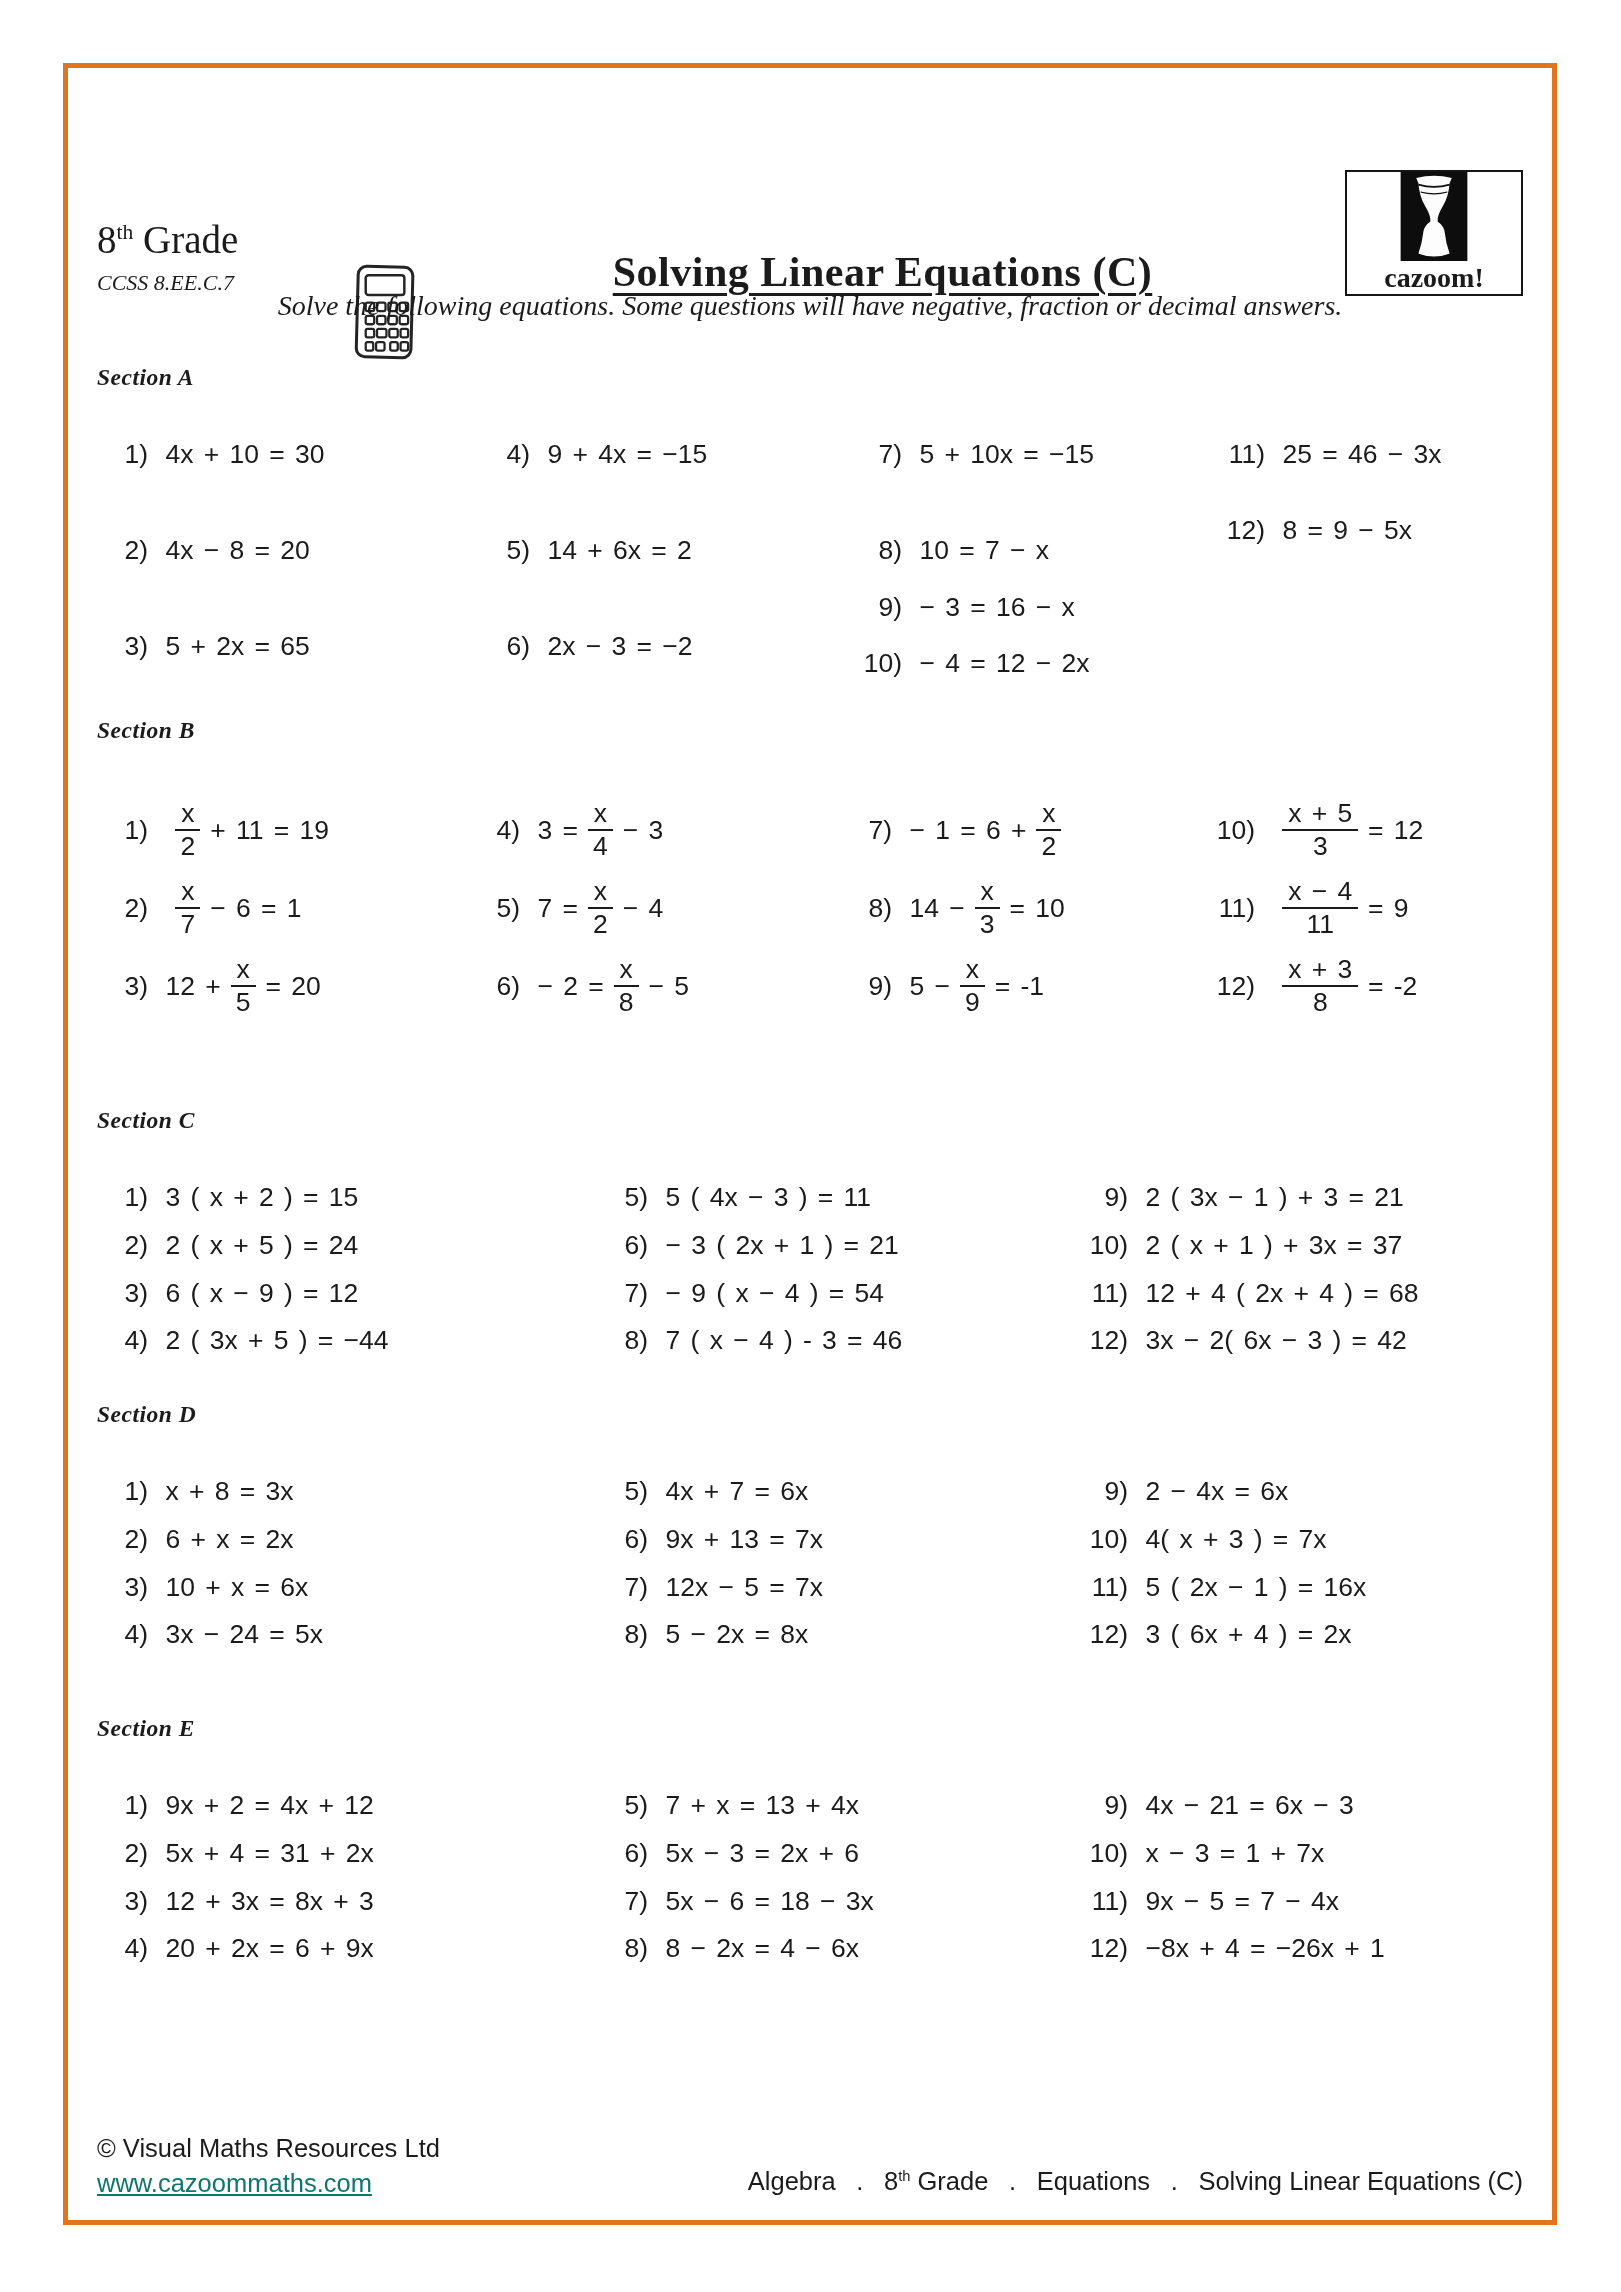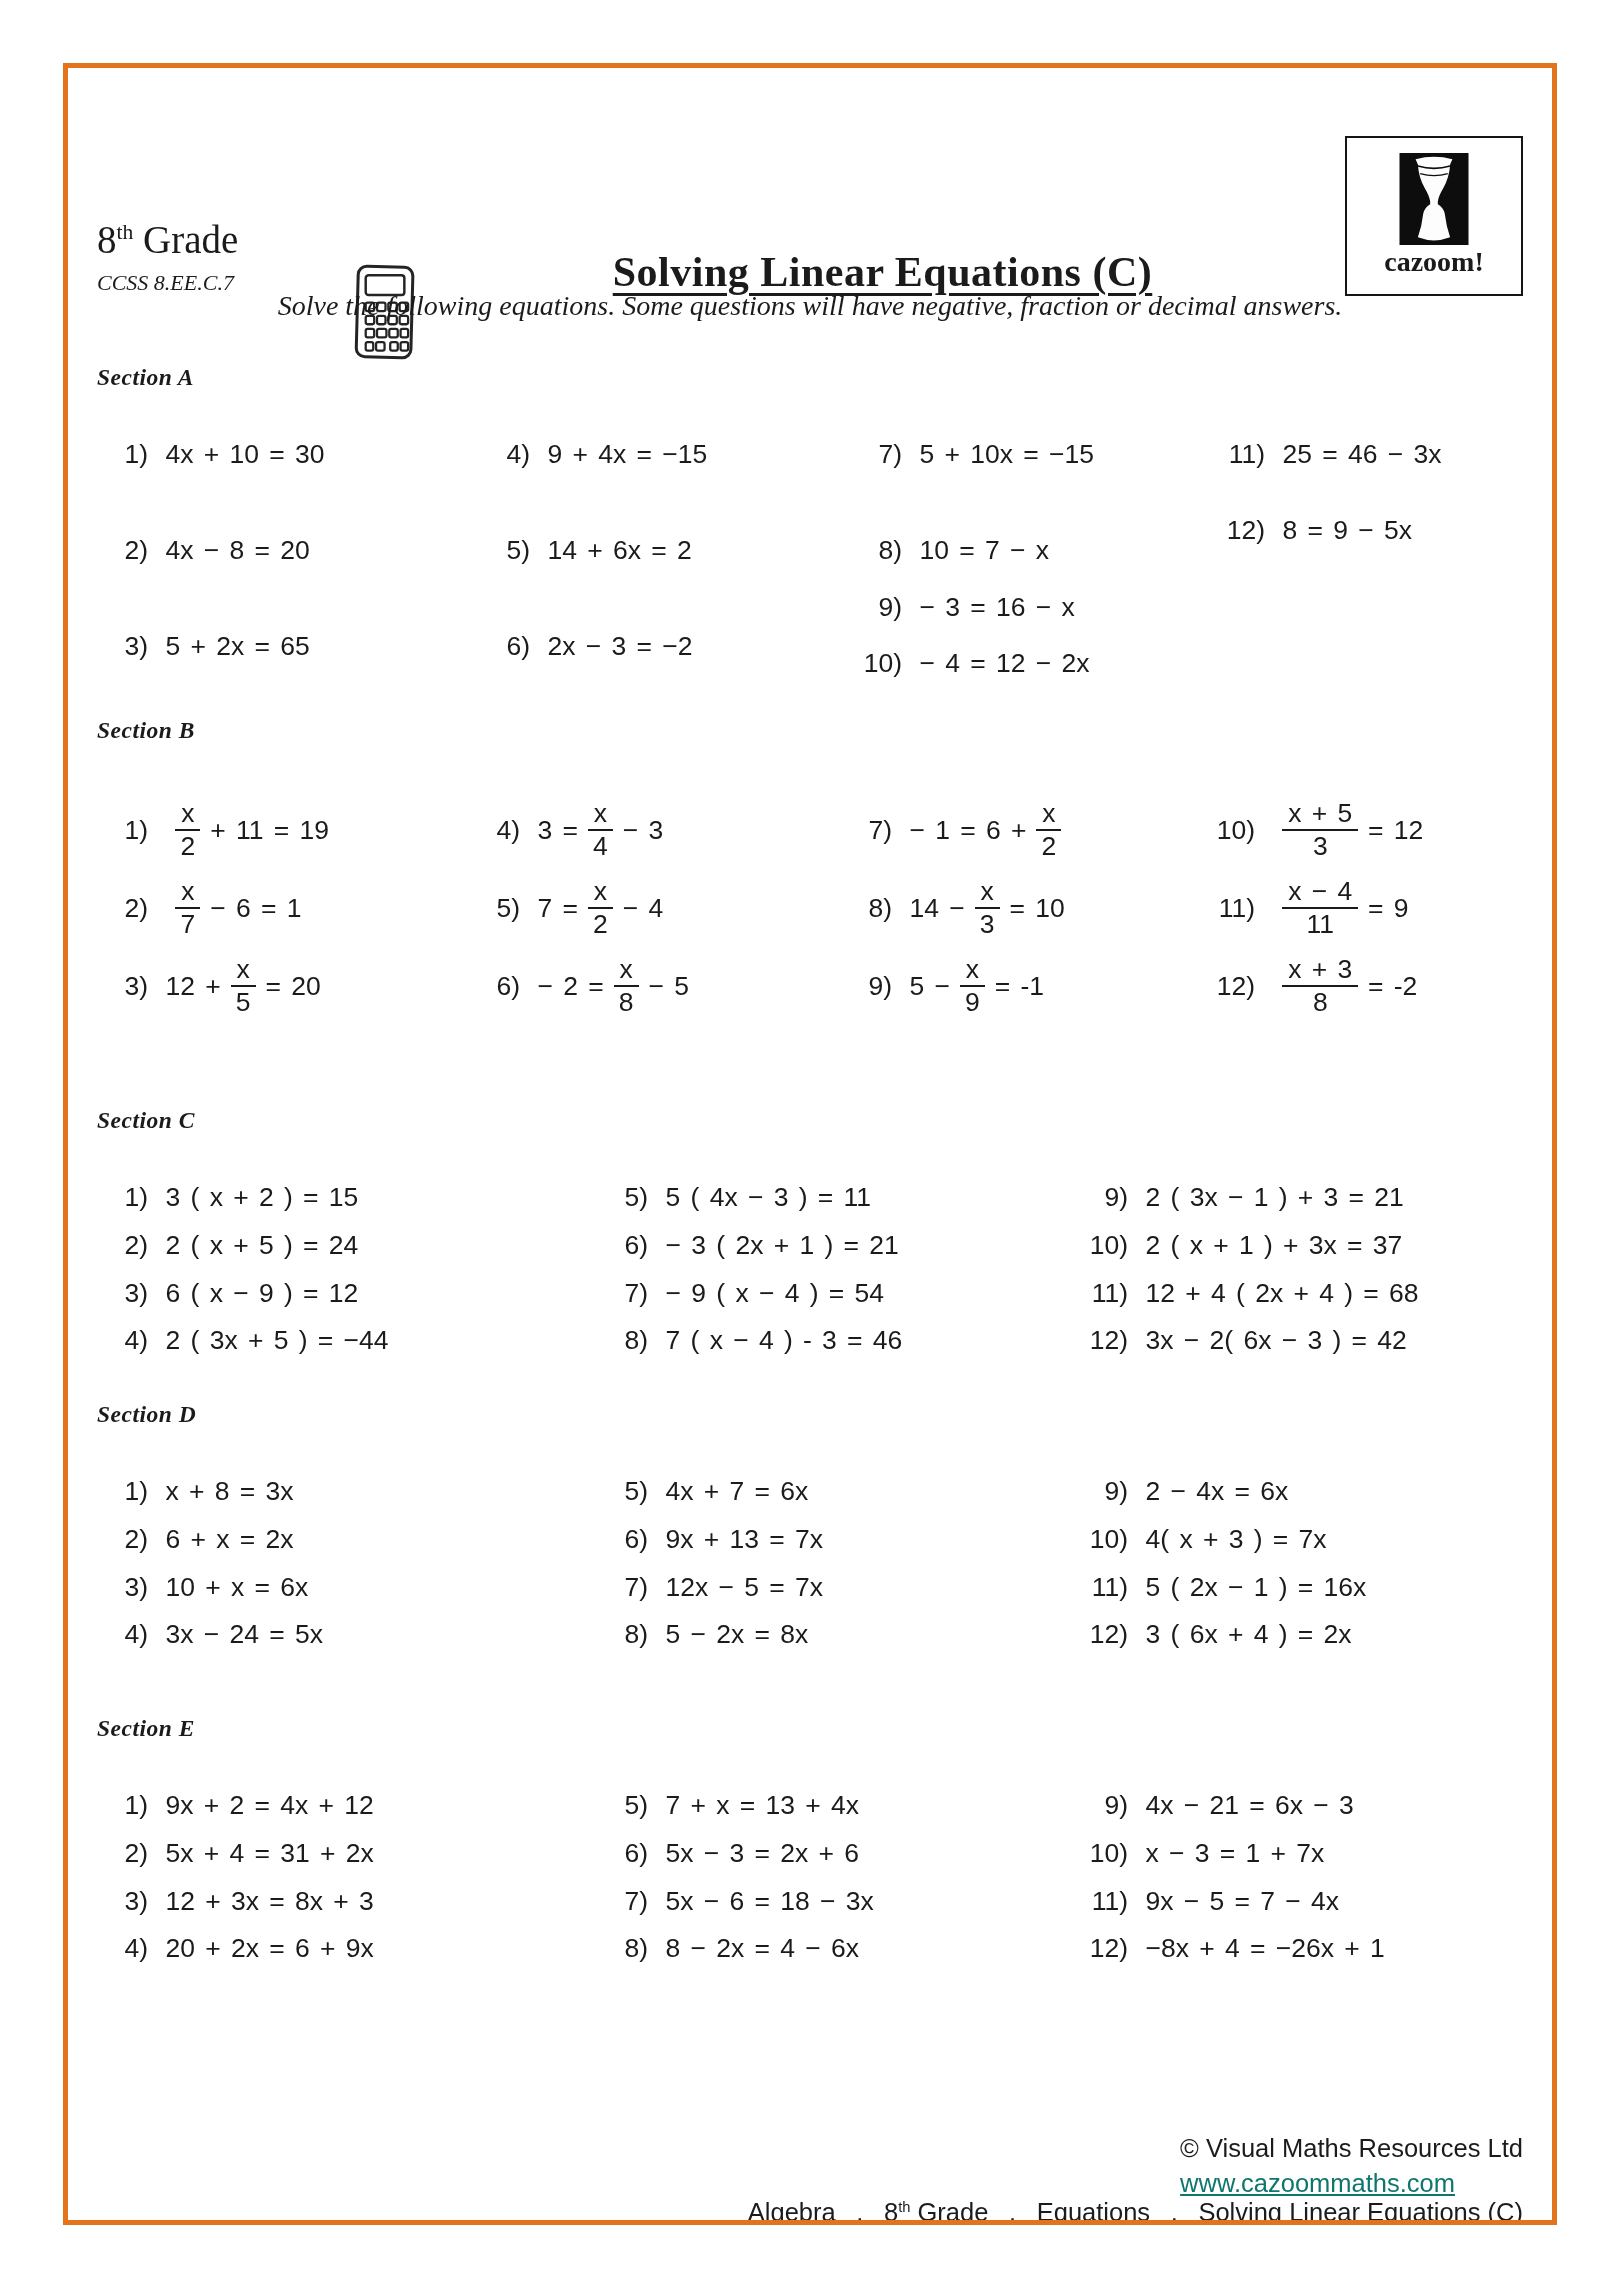--- a/index.html
+++ b/index.html
@@ -14,21 +14,21 @@
             display:flex; align-items:flex-end; }
   .grade-block { width:323px; position:relative; padding-top:27.4px; }
   .grade { font-family:"Liberation Serif", serif; font-size:39px; }
   .grade sup { font-size:21.6px; }
   .ccss { font-family:"Liberation Serif", serif; font-style:italic; font-size:22px; margin-top:7.8px; }
   .calc { position:absolute; left:253px; top:74px; }
   .title-wrap { flex:1; text-align:center; padding-top:9.8px; }
   .title { display:inline-block; font-family:"Liberation Serif", serif; font-weight:bold;
            font-size:42px; text-decoration:underline; text-decoration-thickness:2.9px;
            text-underline-offset:6.9px; letter-spacing:0.5px; }
-  .logo { width:178px; height:160px; border:2.9px solid #151515; box-sizing:border-box;
+  .logo { width:178px; height:126px; border:2.9px solid #151515; box-sizing:border-box;
           display:flex; flex-direction:column; align-items:center; justify-content:center;
           gap:1px; background:#fff; }
   .logo svg { width:86px; height:92px; display:block; }
   .logo-text { font-family:"Liberation Serif", serif; font-weight:bold; font-size:28px; }
 
   
   .instruction { position:absolute; left:29px; right:29px; top:222px; text-align:center;
                  font-family:"Liberation Serif", serif; font-style:italic; font-size:28px; }
 
   
@@ -55,21 +55,21 @@
   .sec-b .item + .item { margin-top:15.7px; }
   .sec-c .item + .item, .sec-d .item + .item, .sec-e .item + .item { margin-top:14.7px; }
 
   .frac { display:inline-flex; flex-direction:column; align-items:center; margin:0 9.8px;
           line-height:1.1; }
   .fnum { padding:0 5.9px 1px; border-bottom:2.9px solid #1b1b1b; white-space:pre; }
   .fden { padding-top:1px; white-space:pre; }
 
   
   .footer { position:absolute; left:29px; right:29px; top:2066px;
-            display:flex; justify-content:space-between; align-items:flex-end;flex-direction:column; }
+            display:flex; justify-content:space-between; align-items:flex-end; }
   .copyright { font-size:25.5px; }
   .site-link { display:inline-block; margin-top:5.9px; font-size:25.5px; color:#0000cd;
                text-decoration:underline; cursor:pointer; }
   .breadcrumb { font-size:25.5px; padding-bottom:2px; }
   .breadcrumb sup { font-size:14.7px; }
   .bc-sep { display:inline-block; margin:0 20.6px; }
 </style>
 </head>
 <body>
 

